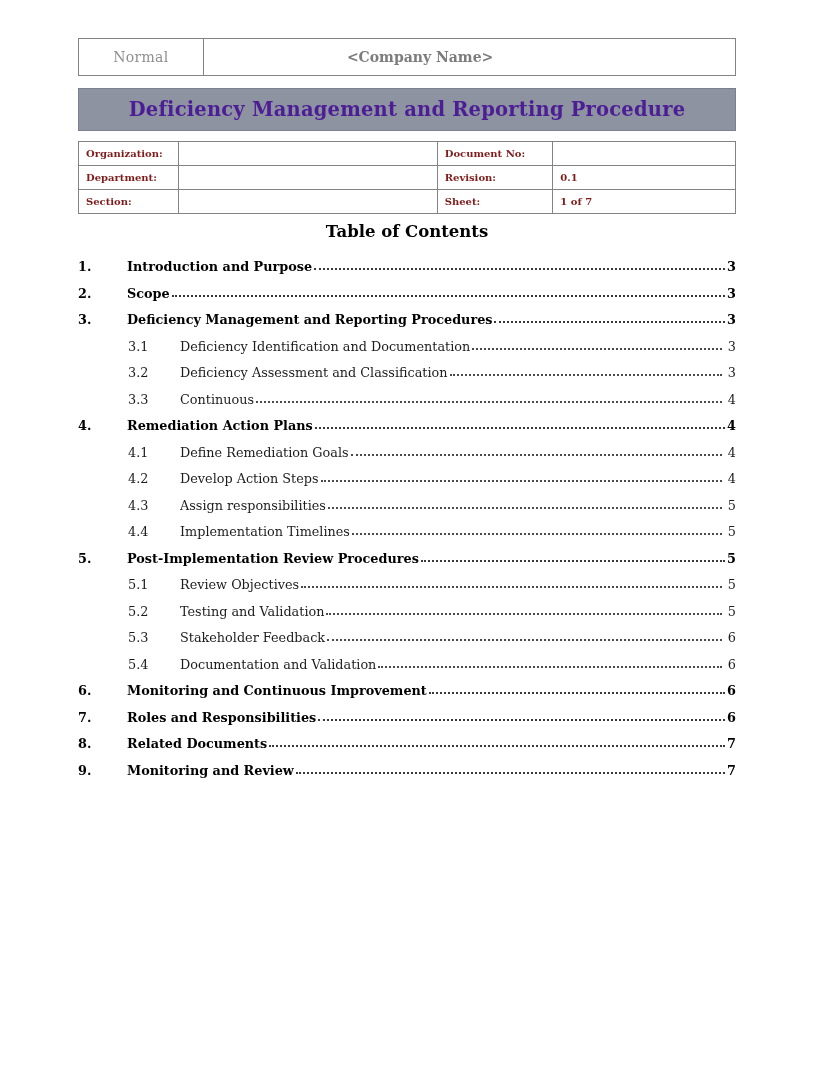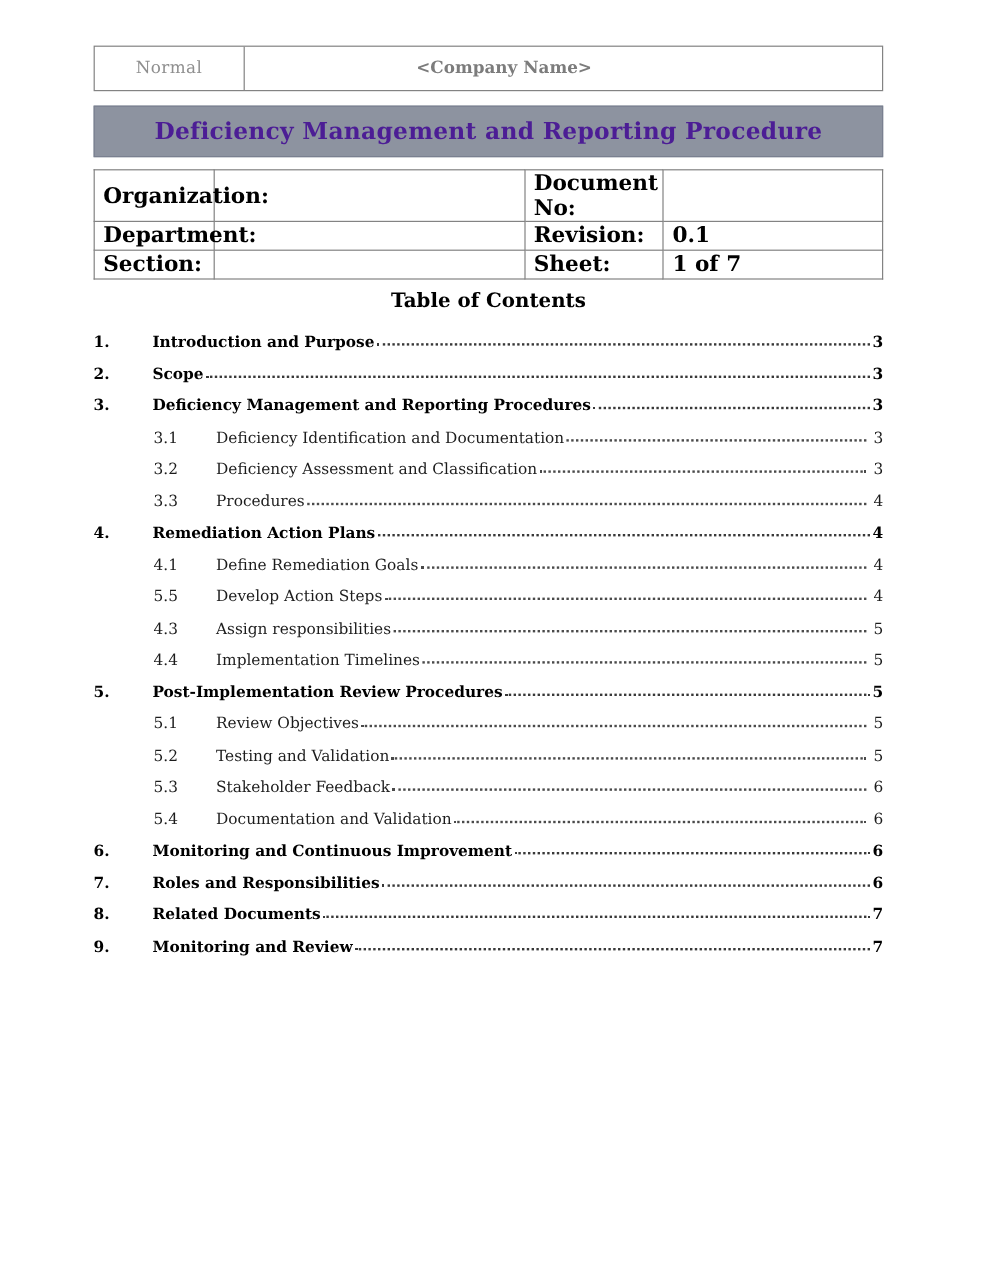--- a/index.html
+++ b/index.html
@@ -51,23 +51,23 @@
   .meta-table {
     margin-top: 10px;
     border-collapse: collapse;
     width: 100%;
     table-layout: fixed;
   }
   .meta-table td {
     border: 1px solid #838383;
     height: 23px;
     padding: 0 0 0 7px;
-    font-size: 18px;
+    font-size: 10px;
     font-weight: bold;
-    color: #000000;
+    color: #7f1d1d;
     vertical-align: middle;
   }
   .meta-table col.c1 { width: 15.2%; }
   .meta-table col.c2 { width: 39.4%; }
   .meta-table col.c3 { width: 17.6%; }
   .meta-table col.c4 { width: 27.8%; }
   .meta-value { color: #636363; }
 
   
   .toc-heading {
@@ -178,38 +178,38 @@
     <span class="toc-page">3</span>
   </div>
       <div class="toc-row sub">
     <span class="toc-num">3.2</span>
     <span class="toc-title">Deficiency Assessment and Classification</span>
     <span class="toc-leader"></span>
     <span class="toc-page">3</span>
   </div>
       <div class="toc-row sub">
     <span class="toc-num">3.3</span>
-    <span class="toc-title">Procedures</span>
+    <span class="toc-title">Continuous</span>
     <span class="toc-leader"></span>
     <span class="toc-page">4</span>
   </div>
       <div class="toc-row">
     <span class="toc-num">4.</span>
     <span class="toc-title">Remediation Action Plans</span>
     <span class="toc-leader"></span>
     <span class="toc-page">4</span>
   </div>
       <div class="toc-row sub">
     <span class="toc-num">4.1</span>
     <span class="toc-title">Define Remediation Goals</span>
     <span class="toc-leader"></span>
     <span class="toc-page">4</span>
   </div>
       <div class="toc-row sub">
-    <span class="toc-num">5.5</span>
+    <span class="toc-num">4.2</span>
     <span class="toc-title">Develop Action Steps</span>
     <span class="toc-leader"></span>
     <span class="toc-page">4</span>
   </div>
       <div class="toc-row sub">
     <span class="toc-num">4.3</span>
     <span class="toc-title">Assign responsibilities</span>
     <span class="toc-leader"></span>
     <span class="toc-page">5</span>
   </div>

